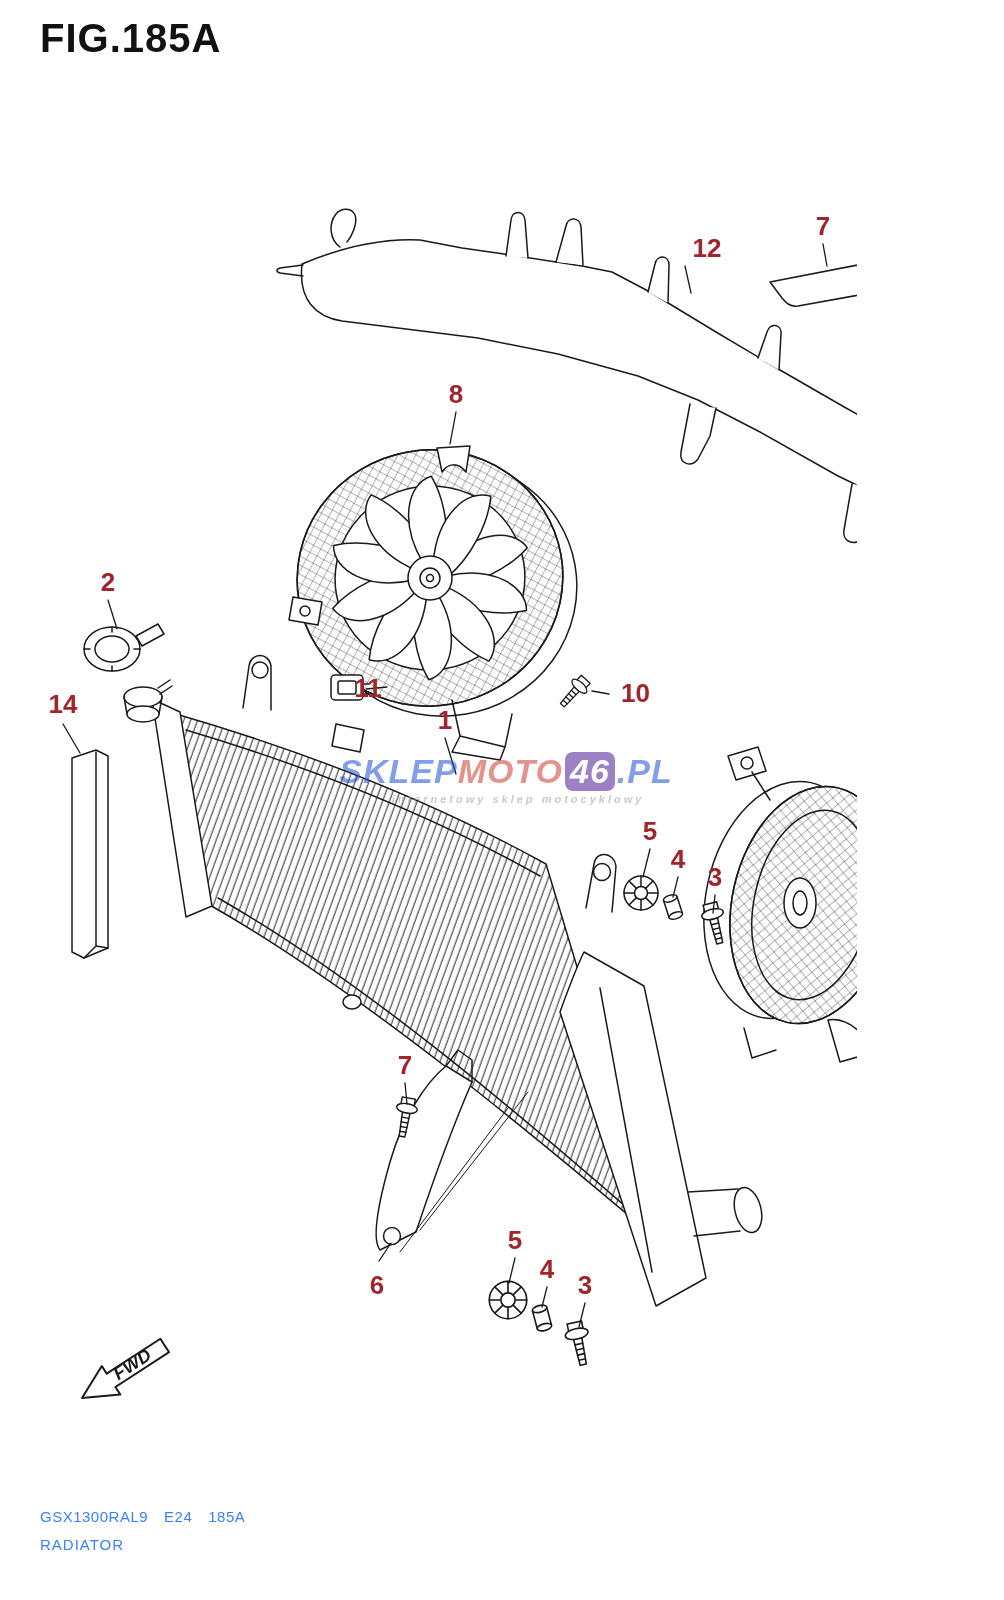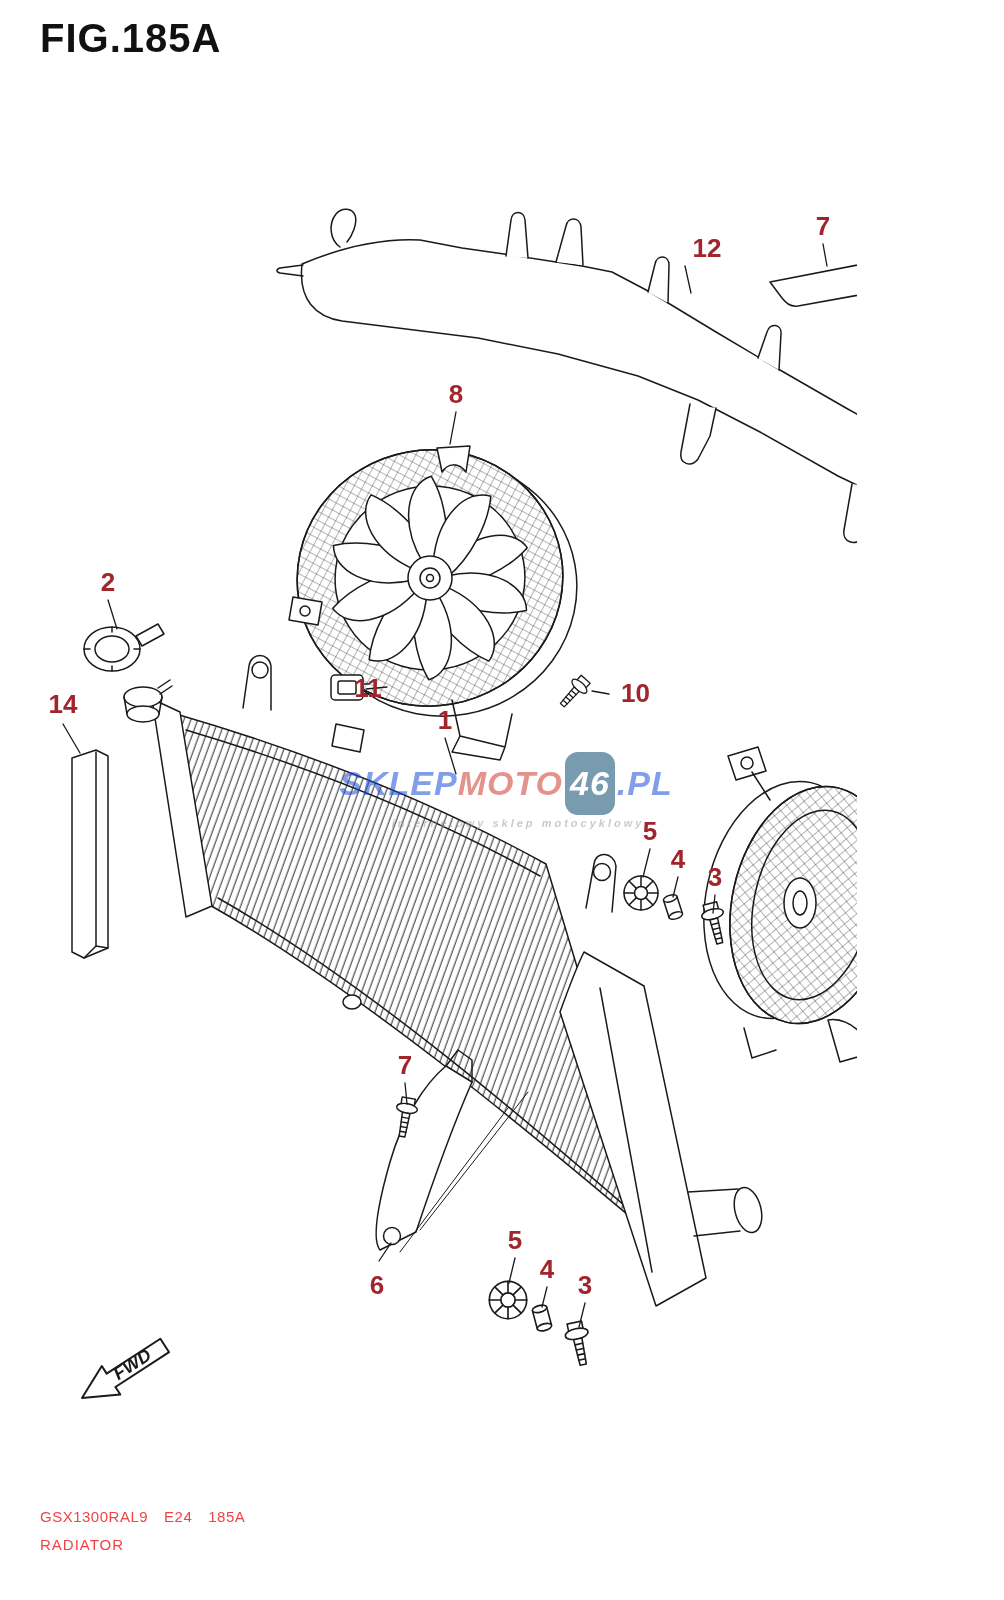--- a/index.html
+++ b/index.html
@@ -11,23 +11,23 @@
   .callout{position:absolute;color:#a1252d;font-size:26px;font-weight:bold;line-height:1;
            transform:translate(-50%,-105%);z-index:3;}
   .callout.right{transform:translate(8px,-50%);}
   .callout.left{transform:translate(-108%,-50%);}
   .callout.below{transform:translate(-50%,8px);}
   .watermark{position:absolute;left:288px;top:752px;width:436px;text-align:center;
              opacity:.55;z-index:2;font-style:italic;font-weight:bold;}
   .wm-line{font-size:34px;letter-spacing:1px;white-space:nowrap;}
   .wm-gray{color:#1d4ed8;}
   .wm-moto{color:#cd3a30;}
-  .wm-num{background:#0c4a6e;color:#fff;border-radius:13px;padding:12px 5px;margin:0 2px;display:inline-block;}
+  .wm-num{background:#4c1d95;color:#fff;border-radius:8px;padding:0 5px;margin:0 2px;display:inline-block;}
   .wm-tag{font-size:11px;letter-spacing:3px;color:#98a0a8;margin-top:2px;font-weight:bold;margin-left:24px;}
-  .footer{position:absolute;left:40px;top:1508px;font-size:15px;color:#ef4444;z-index:3;}
+  .footer{position:absolute;left:40px;top:1508px;font-size:15px;color:#3b82f6;z-index:3;}
   .footer .row1 span{margin-right:16px;letter-spacing:.5px;}
   .footer .row2{margin-top:11px;letter-spacing:1px;}
 </style>
 </head>
 <body>
 
 <div class="stage">
 
   <div class="fig-title">FIG.185A</div>
 

